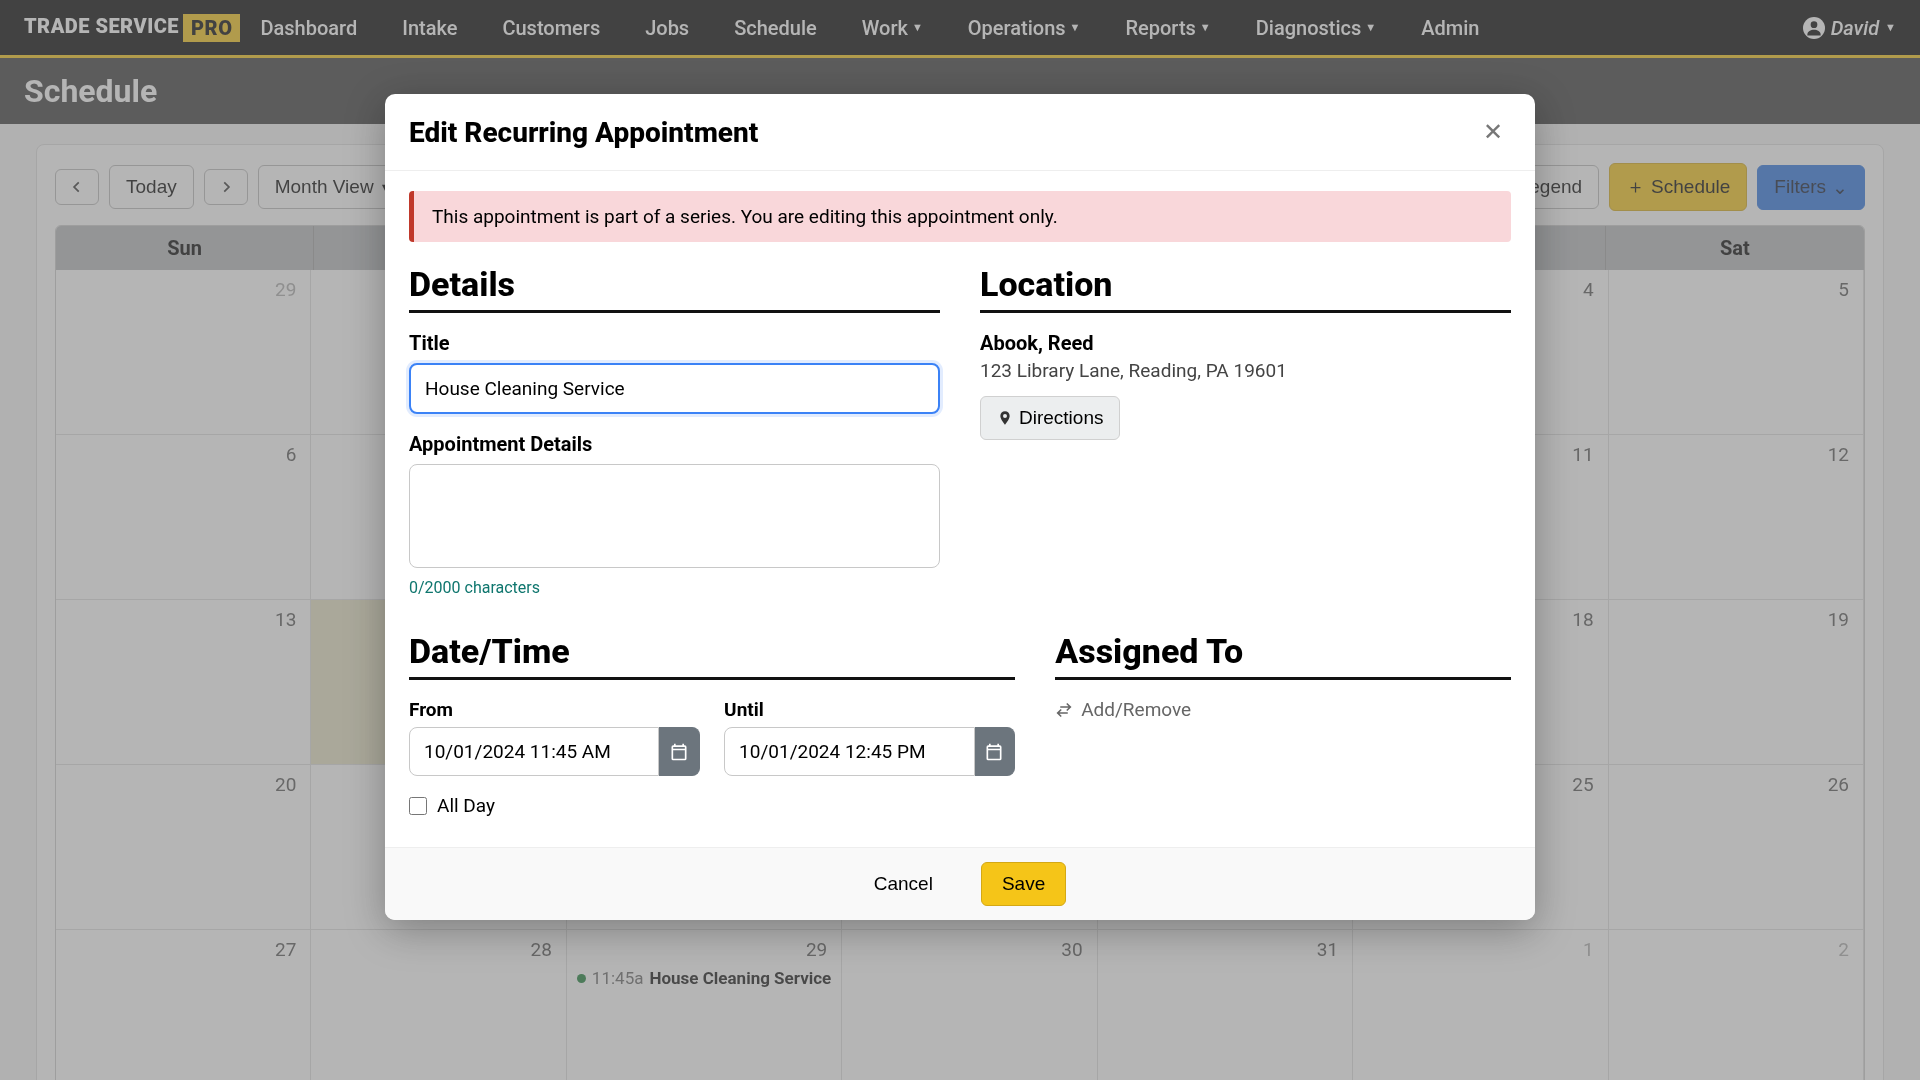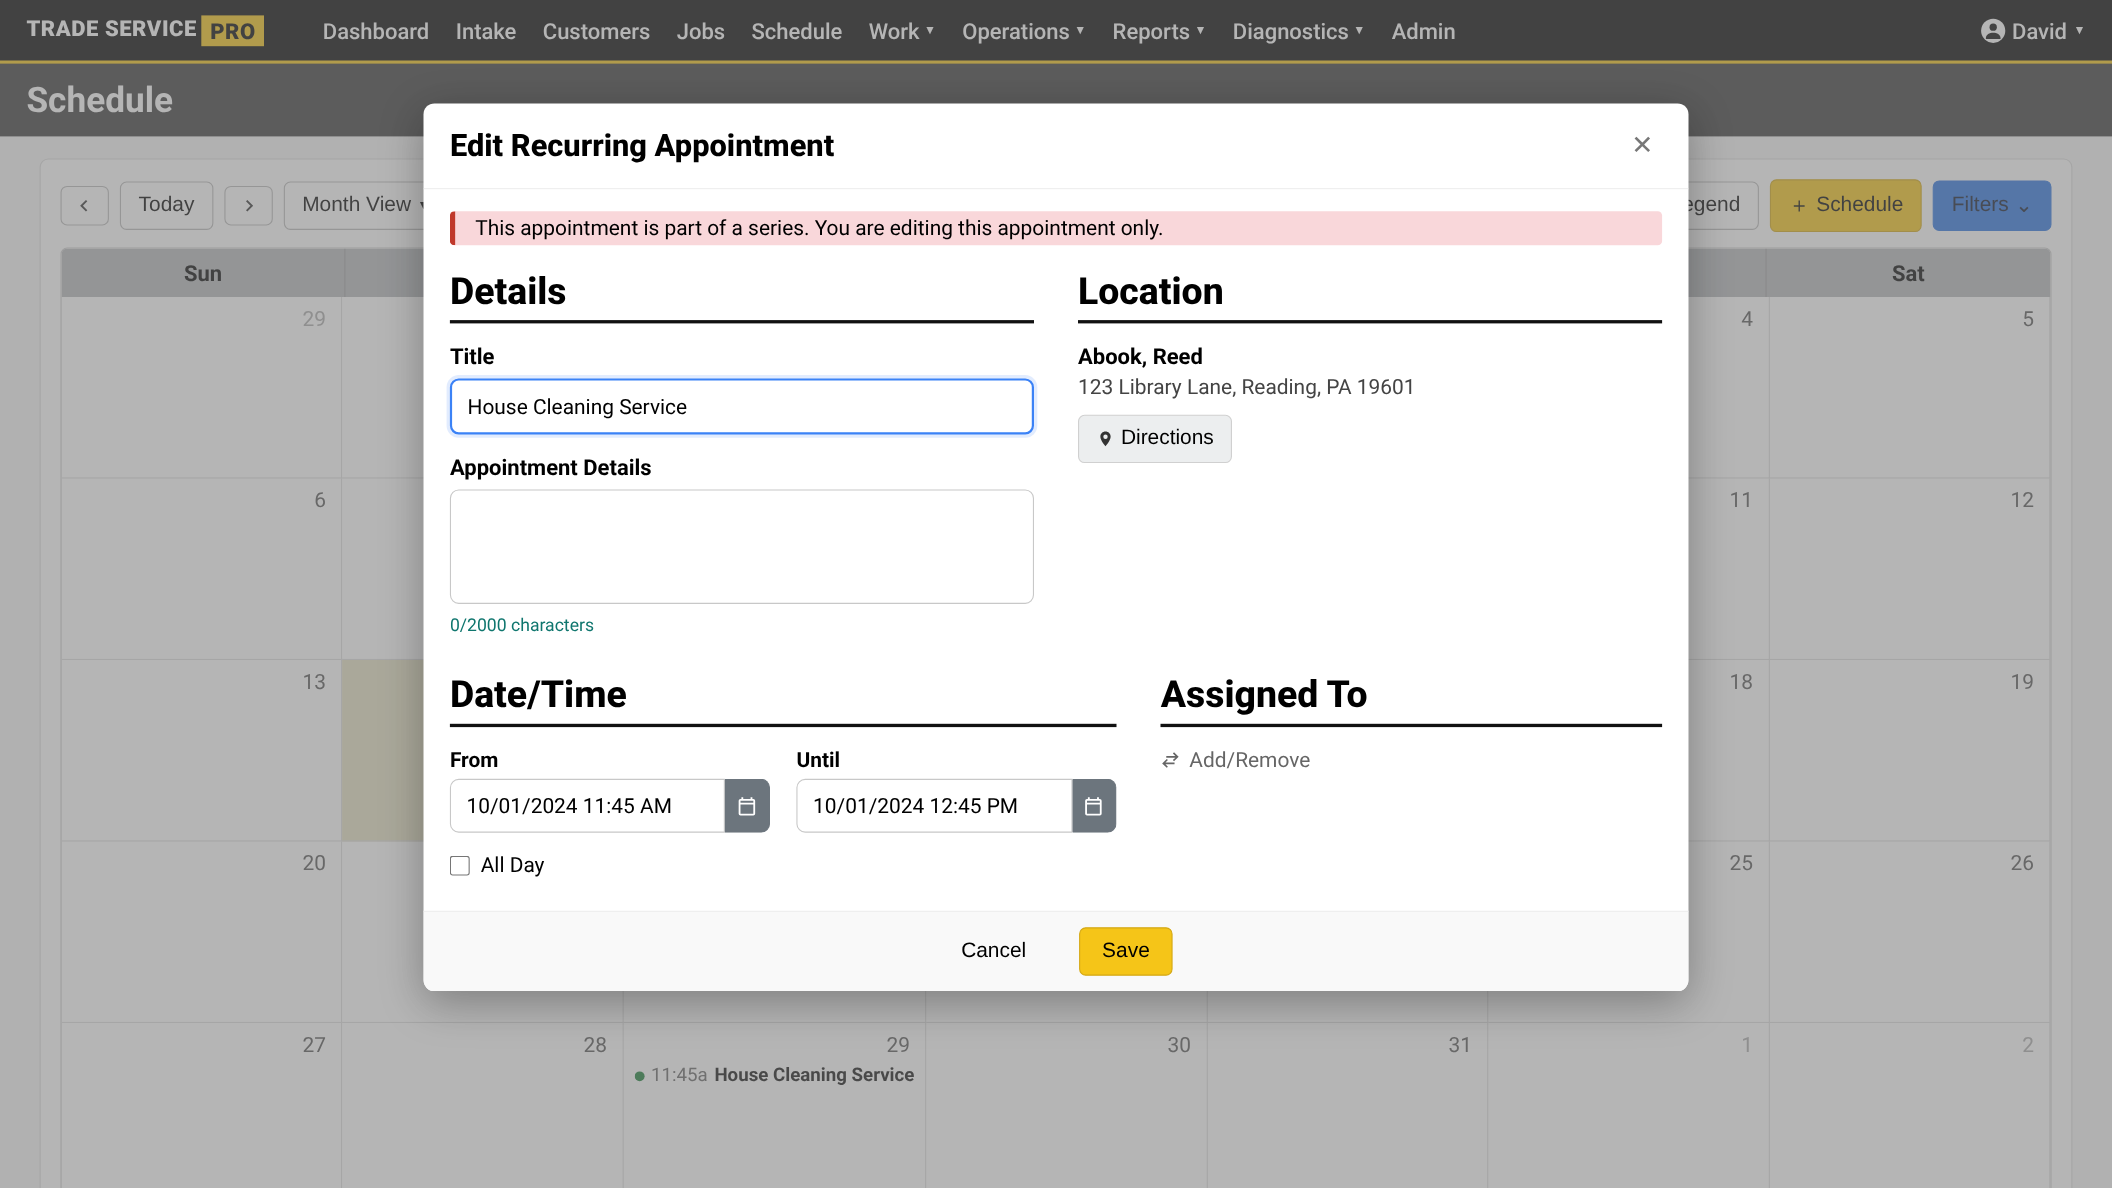--- a/index.html
+++ b/index.html
@@ -19,24 +19,24 @@
   align-items: center;
   padding: 0 24px;
   border-bottom: 3px solid #f5c518;
 }
 .logo {
   display: flex; align-items: flex-start; gap: 4px;
   font-weight: 900; font-size: 20px; letter-spacing: 0.5px;
 }
 .logo-text { color: #fff; }
 .logo-pro { background: #f5c518; color: #000; padding: 2px 8px; }
-.nav-links { display: flex; gap: 24px; margin-left: 53px; }
+.nav-links { display: flex; gap: 45px; margin-left: 20px; }
 .nav-link { color: #fff; font-size: 20px; font-weight: 500; cursor: pointer; display:flex; align-items:center; gap:4px; }
 .nav-caret { font-size: 11px; }
-.user-menu { margin-left: auto; color:#fff; display:flex; align-items:center; gap:6px; font-size:20px; font-weight:500; cursor:pointer; }
+.user-menu { margin-left: auto; color:#fff; display:flex; align-items:center; gap:6px; font-size:20px; font-weight:500; cursor:pointer;font-style:italic; }
 .user-icon { width:22px; height:22px; border-radius:50%; background:#fff; display:inline-flex; align-items:center; justify-content:center; }
 .user-icon svg { width:20px; height:20px; fill:#000; }
 
 
 .subheader {
   background: #3a3a3a; color: #fff; padding: 14px 24px;
 }
 .subheader h1 { font-size: 32px; font-weight: 700; }
 
 
@@ -92,21 +92,21 @@
   padding:20px 24px; display:flex; align-items:center; border-bottom:1px solid #eee;
 }
 .modal-title { font-size:28px; font-weight:800; }
 .modal-close { margin-left:auto; font-size:24px; color:#777; cursor:pointer; background:none; border:none; padding:4px 8px;}
 .modal-body { padding:20px 24px 30px; overflow:auto; }
 .modal-footer { border-top:1px solid #eee; padding:14px 22px; display:flex; justify-content:center; gap:28px; background:#f9f9f9; }
 .modal-footer .btn { font-size:19px; padding:10px 20px; }
 .btn-text { border:none; background:none; }
 
 .alert {
-  background:#f9d7da; border-left:5px solid #c0392b; padding:4px 18px; font-size:19px; border-radius:4px;
+  background:#f9d7da; border-left:5px solid #c0392b; padding:14px 18px; font-size:19px; border-radius:4px;
   margin-bottom:22px;
 }
 
 .section-title {
   font-size:34px; font-weight:800; margin-bottom:6px;
 }
 .section-underline { border-bottom:3px solid #111; margin-bottom:18px; }
 
 .form-row { display:flex; gap:40px; }
 .form-col { flex:1; }

